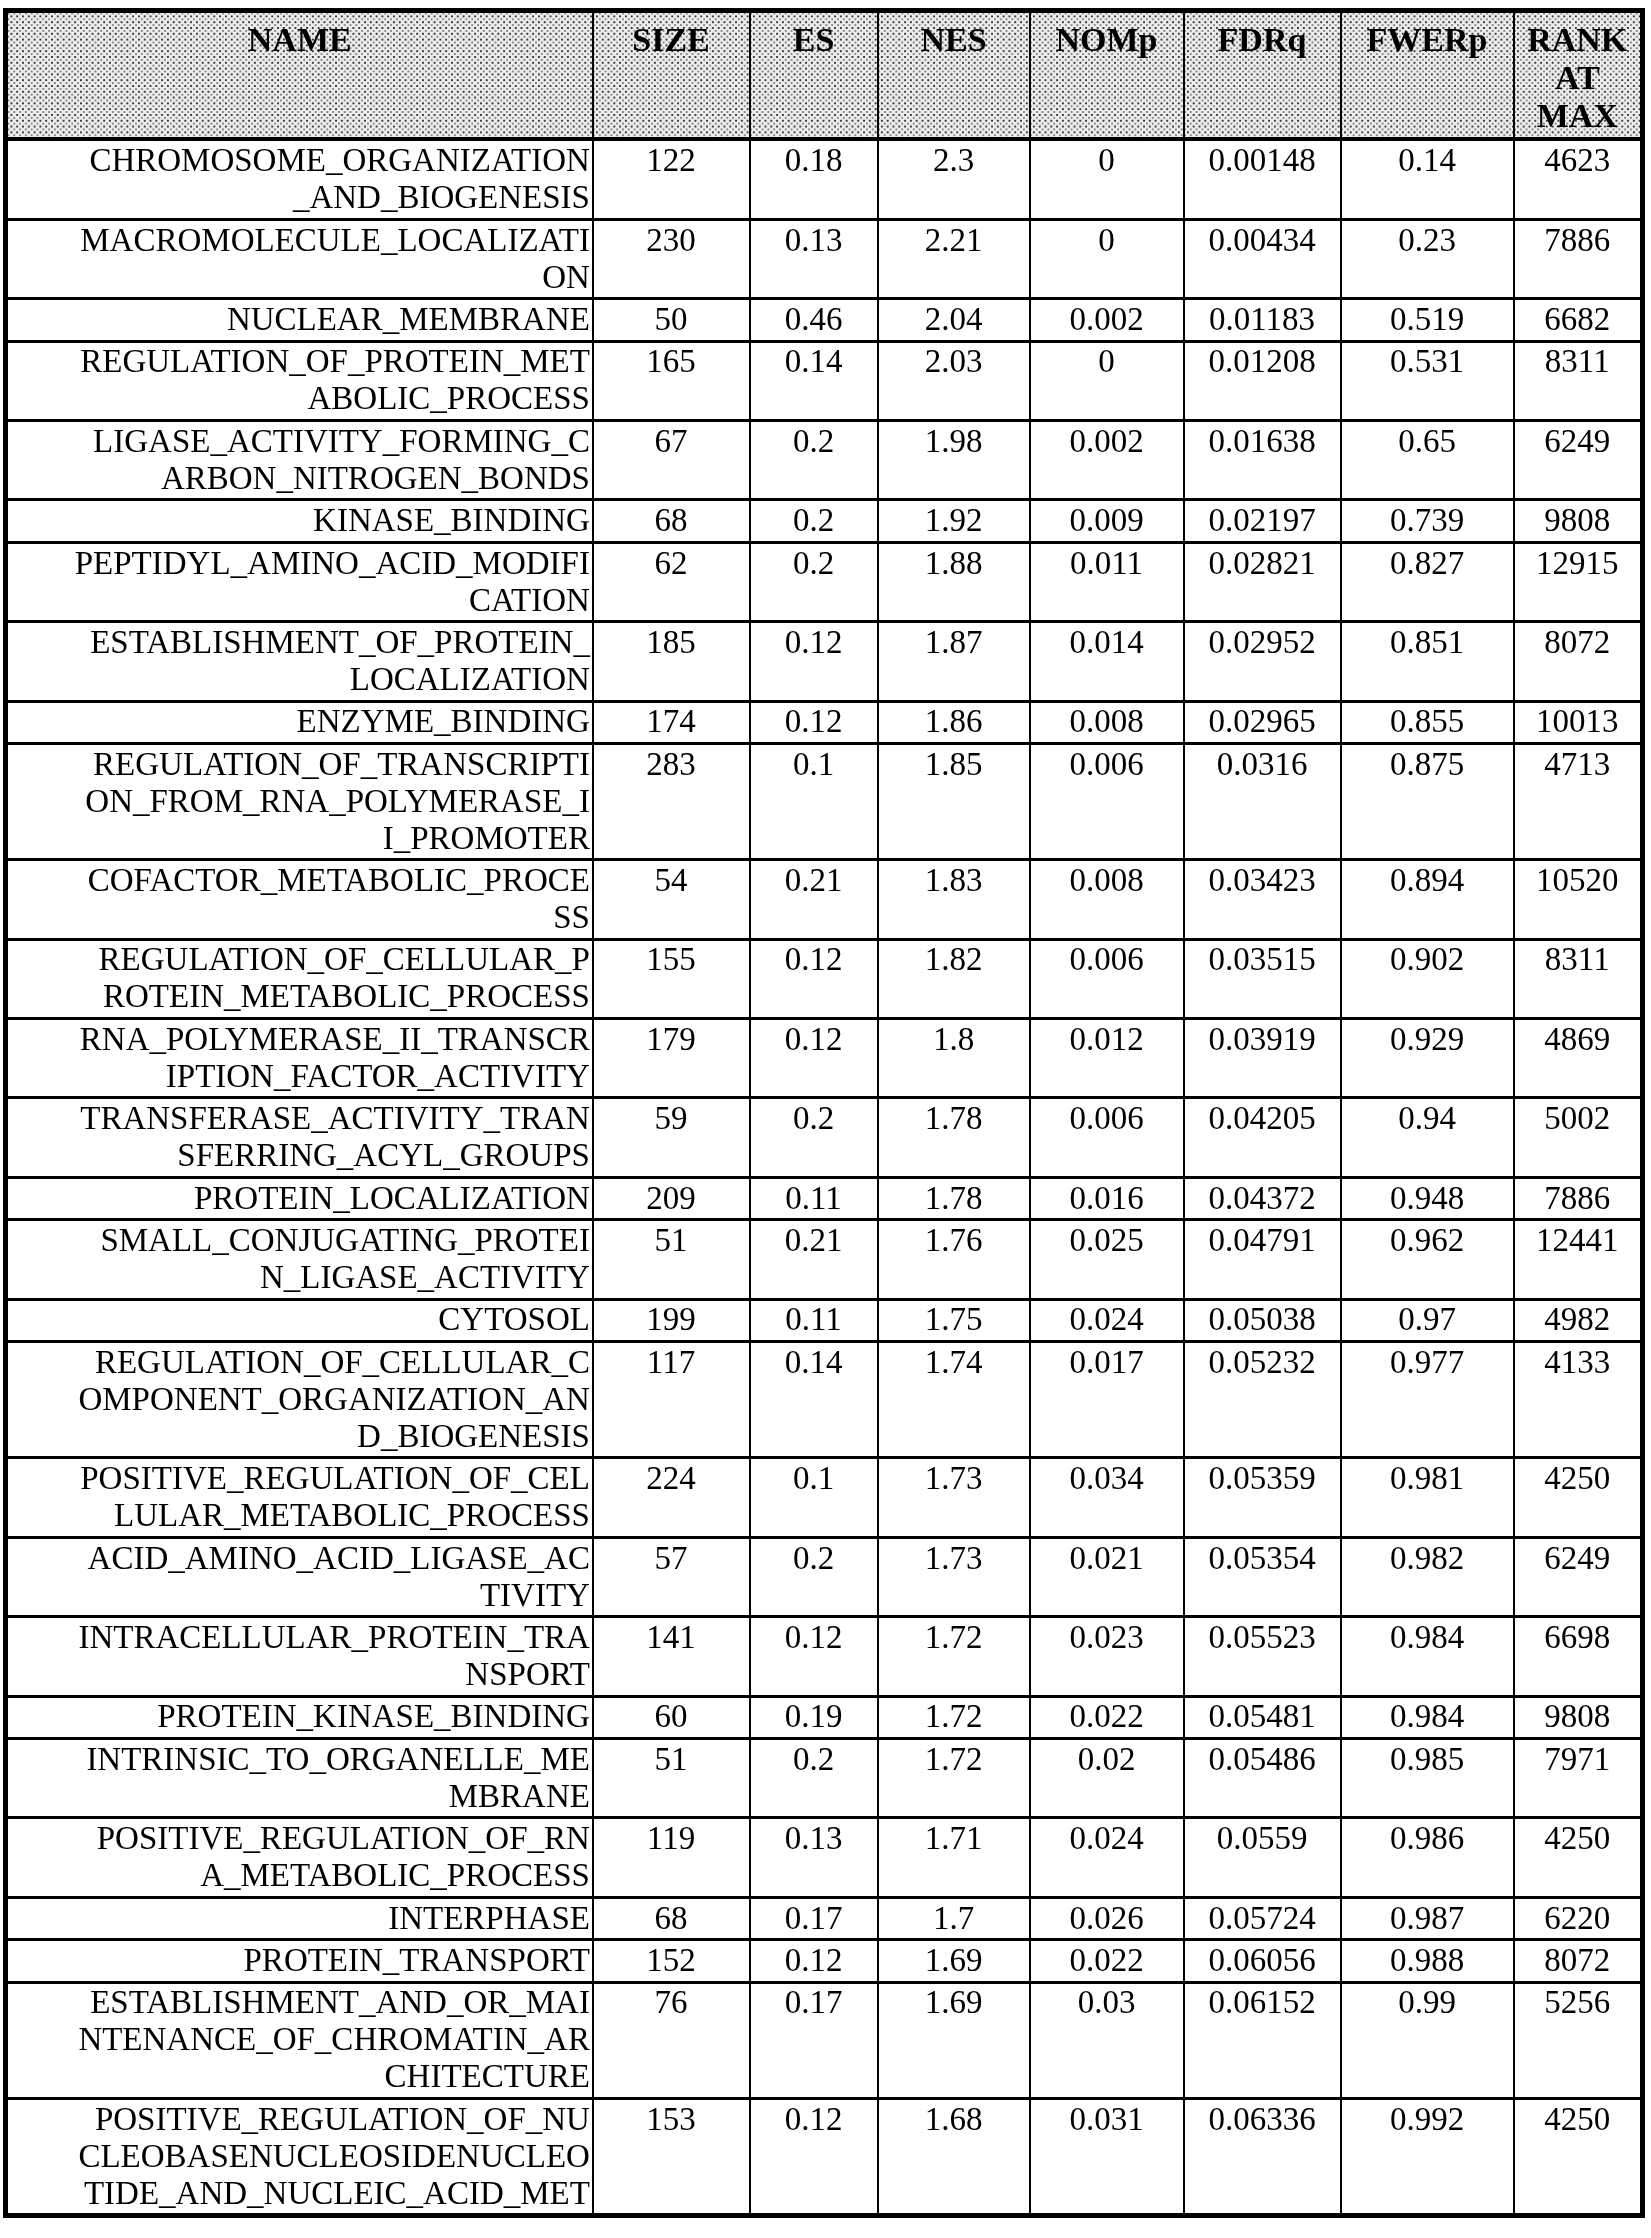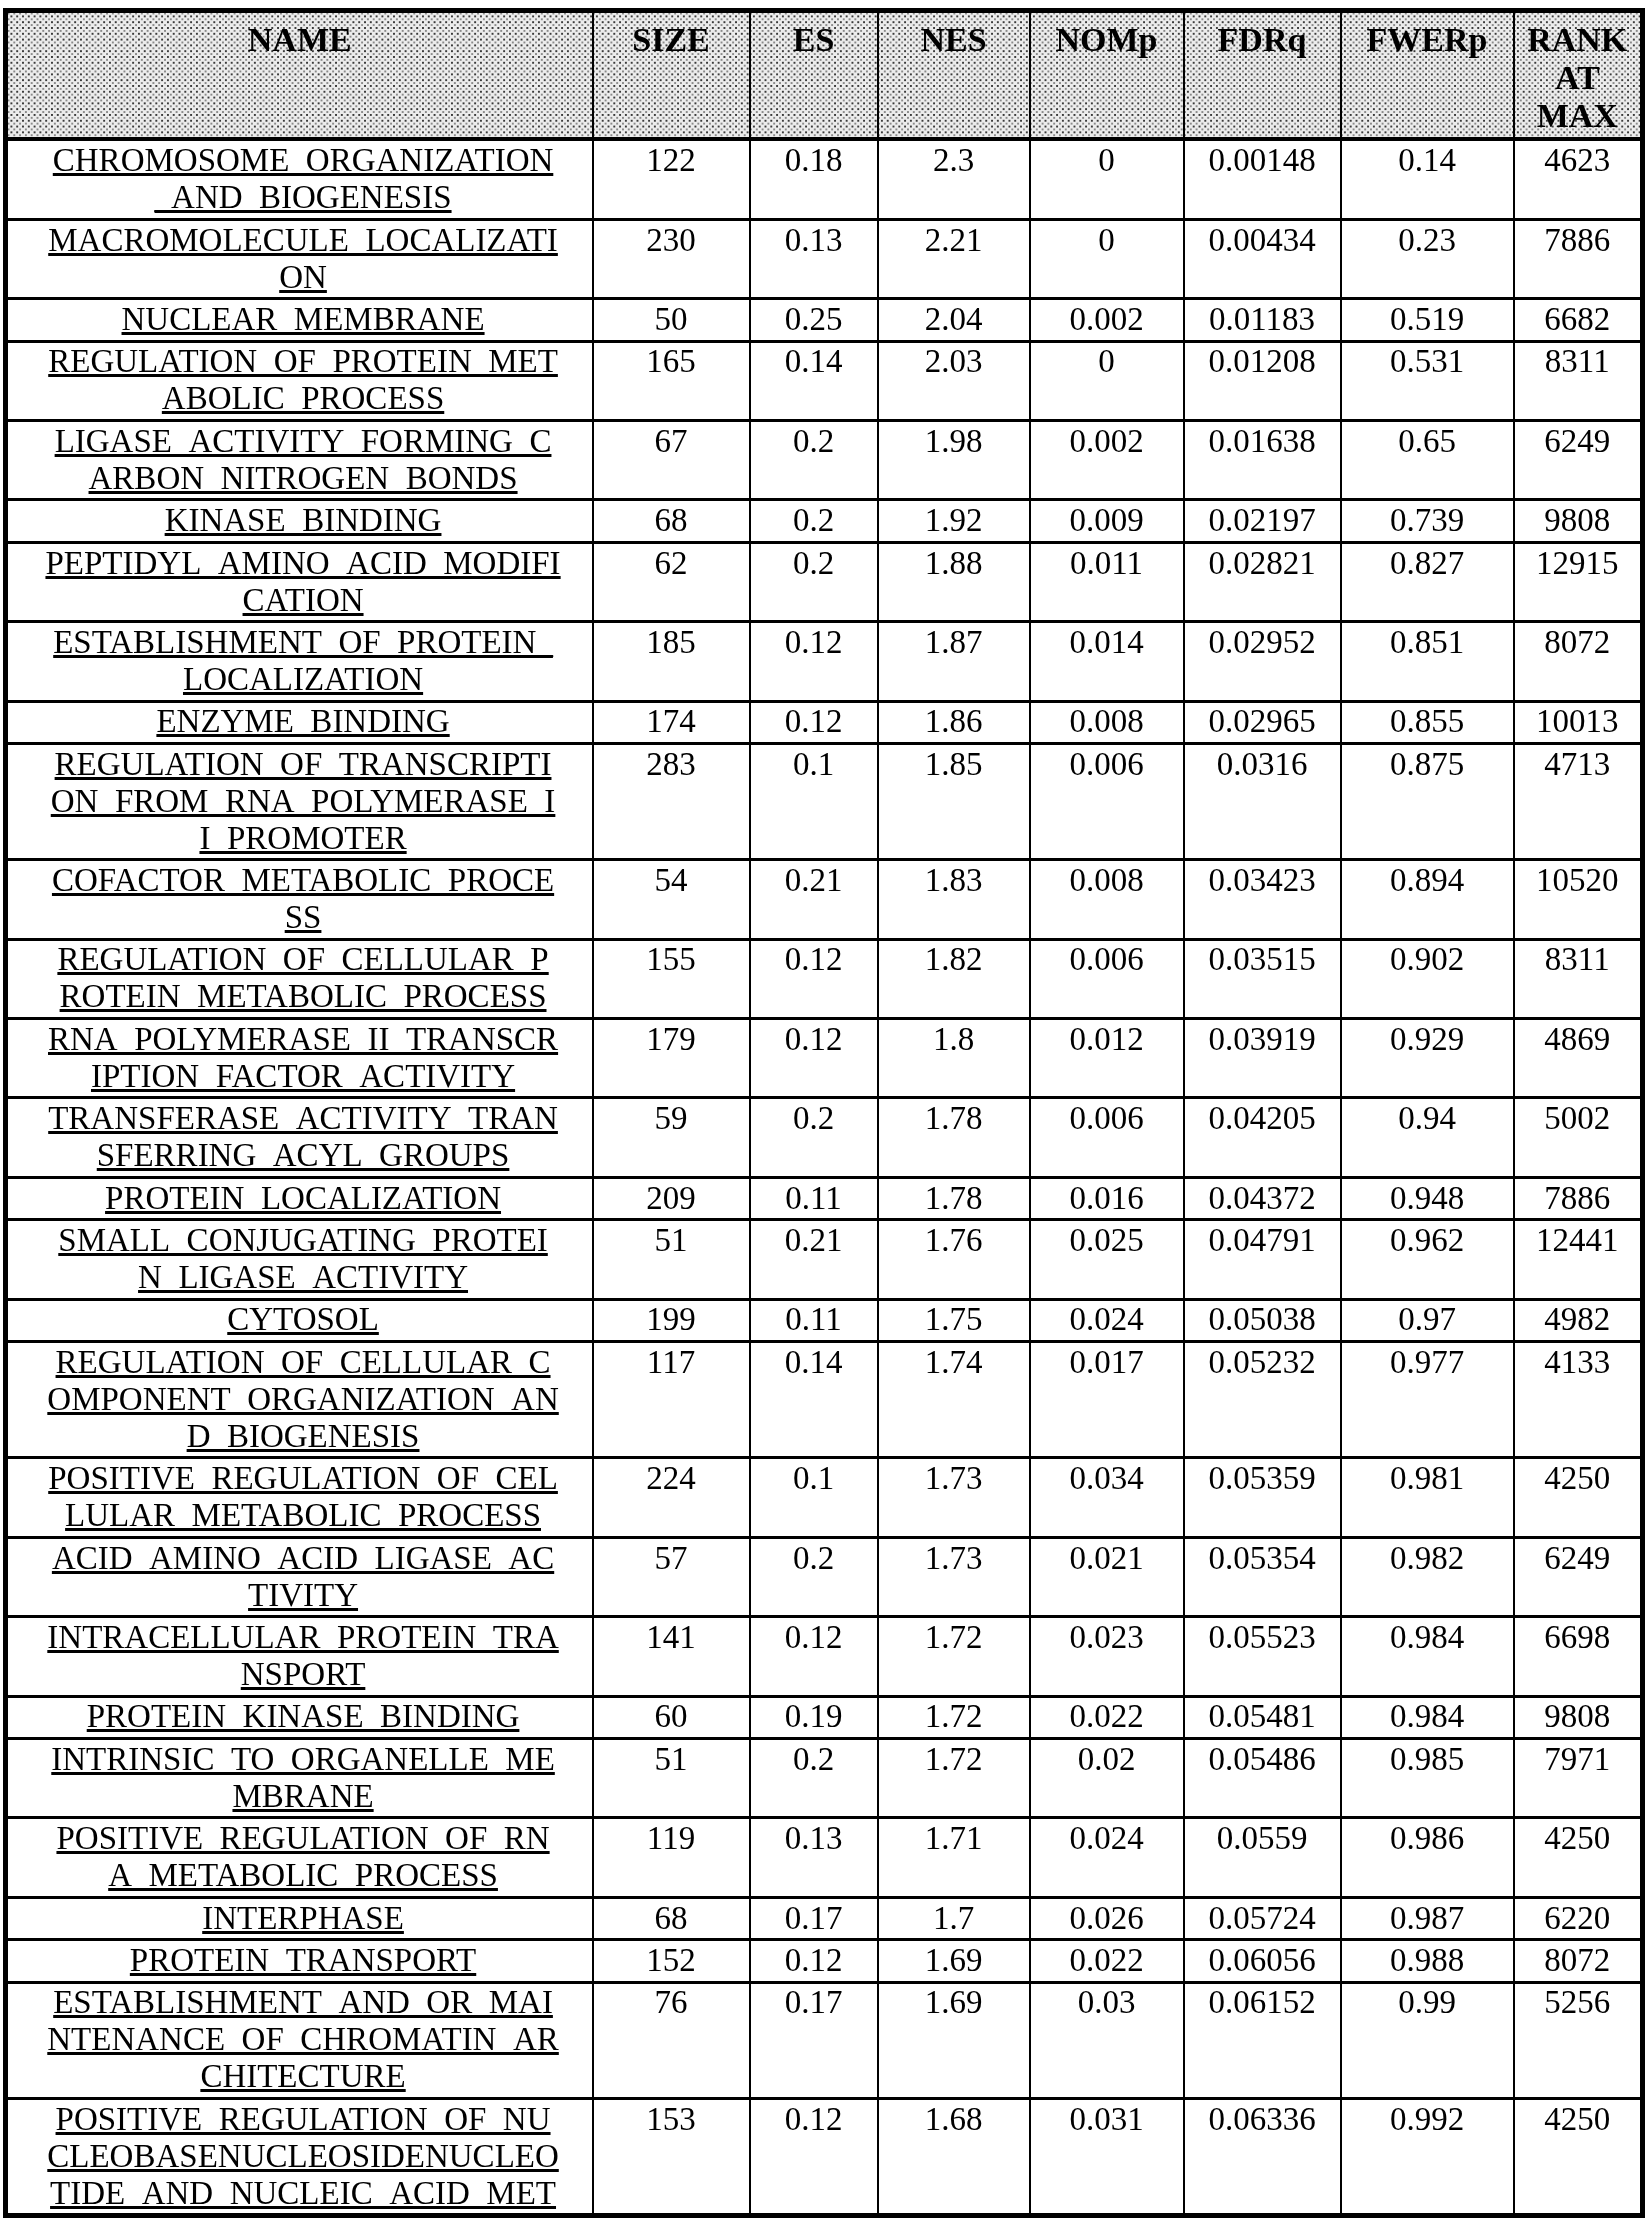--- a/index.html
+++ b/index.html
@@ -53,25 +53,24 @@
     background-size: 5.8px 5.8px, 5.8px 5.8px;
     background-position: 0 0, 2.9px 2.9px;
   }
   td {
     vertical-align: top;
     font-size: 33px;
     line-height: 37px;
     padding: 0.8px 1.6px 1.6px 1.6px;
   }
   td.name-cell {
-    text-align: center;
+    text-align: right;
     padding-left: 8.2px;
     white-space: pre-line;
     word-break: break-all;
-    text-decoration: underline;
   }
   td.num-cell {
     text-align: center;
   }
 </style>
 </head>
 <body>
 
 <div class="page">
   <table class="results">
@@ -118,21 +117,21 @@
     <td class="num-cell">0.13</td>
     <td class="num-cell">2.21</td>
     <td class="num-cell">0</td>
     <td class="num-cell">0.00434</td>
     <td class="num-cell">0.23</td>
     <td class="num-cell">7886</td>
   </tr>
         <tr>
     <td class="name-cell">NUCLEAR_MEMBRANE</td>
     <td class="num-cell">50</td>
-    <td class="num-cell">0.25</td>
+    <td class="num-cell">0.46</td>
     <td class="num-cell">2.04</td>
     <td class="num-cell">0.002</td>
     <td class="num-cell">0.01183</td>
     <td class="num-cell">0.519</td>
     <td class="num-cell">6682</td>
   </tr>
         <tr>
     <td class="name-cell">REGULATION_OF_PROTEIN_MET
 ABOLIC_PROCESS</td>
     <td class="num-cell">165</td>

